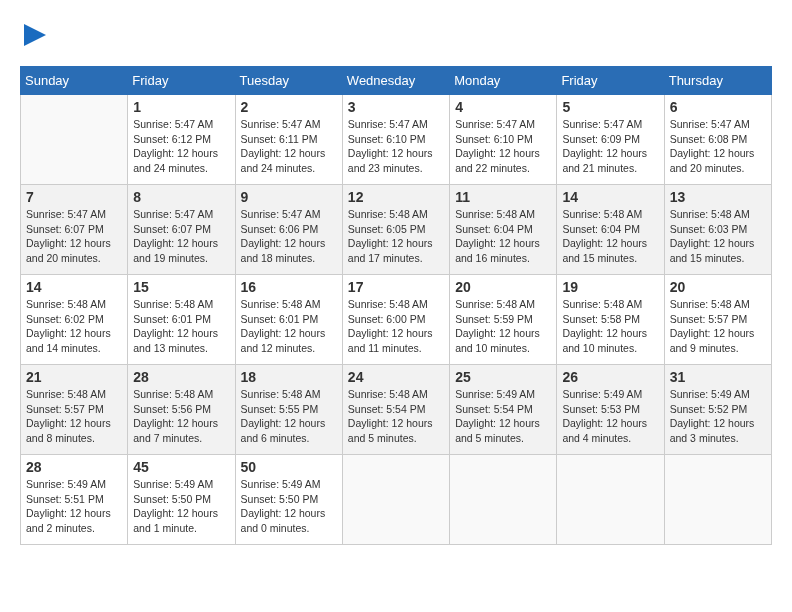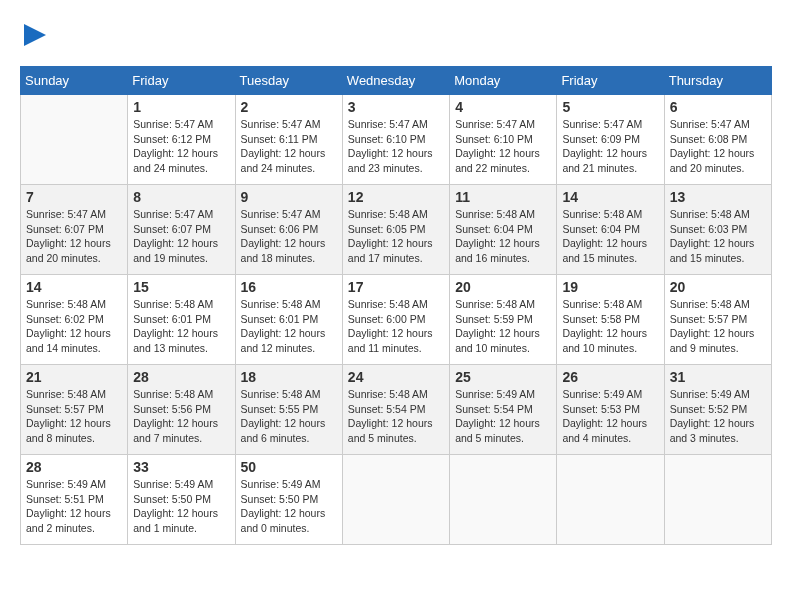--- a/index.html
+++ b/index.html
@@ -301,21 +301,21 @@
         </td>
       </tr>
       <tr>
         <td>
           <span class="day-number">28</span>
           <div class="day-info" style="white-space: pre-line;">Sunrise: 5:49 AM
 Sunset: 5:51 PM
 Daylight: 12 hours and 2 minutes.</div>
         </td>
         <td>
-          <span class="day-number">33</span>
+          <span class="day-number">45</span>
           <div class="day-info" style="white-space: pre-line;">Sunrise: 5:49 AM
 Sunset: 5:50 PM
 Daylight: 12 hours and 1 minute.</div>
         </td>
         <td>
           <span class="day-number">50</span>
           <div class="day-info" style="white-space: pre-line;">Sunrise: 5:49 AM
 Sunset: 5:50 PM
 Daylight: 12 hours and 0 minutes.</div>
         </td>

